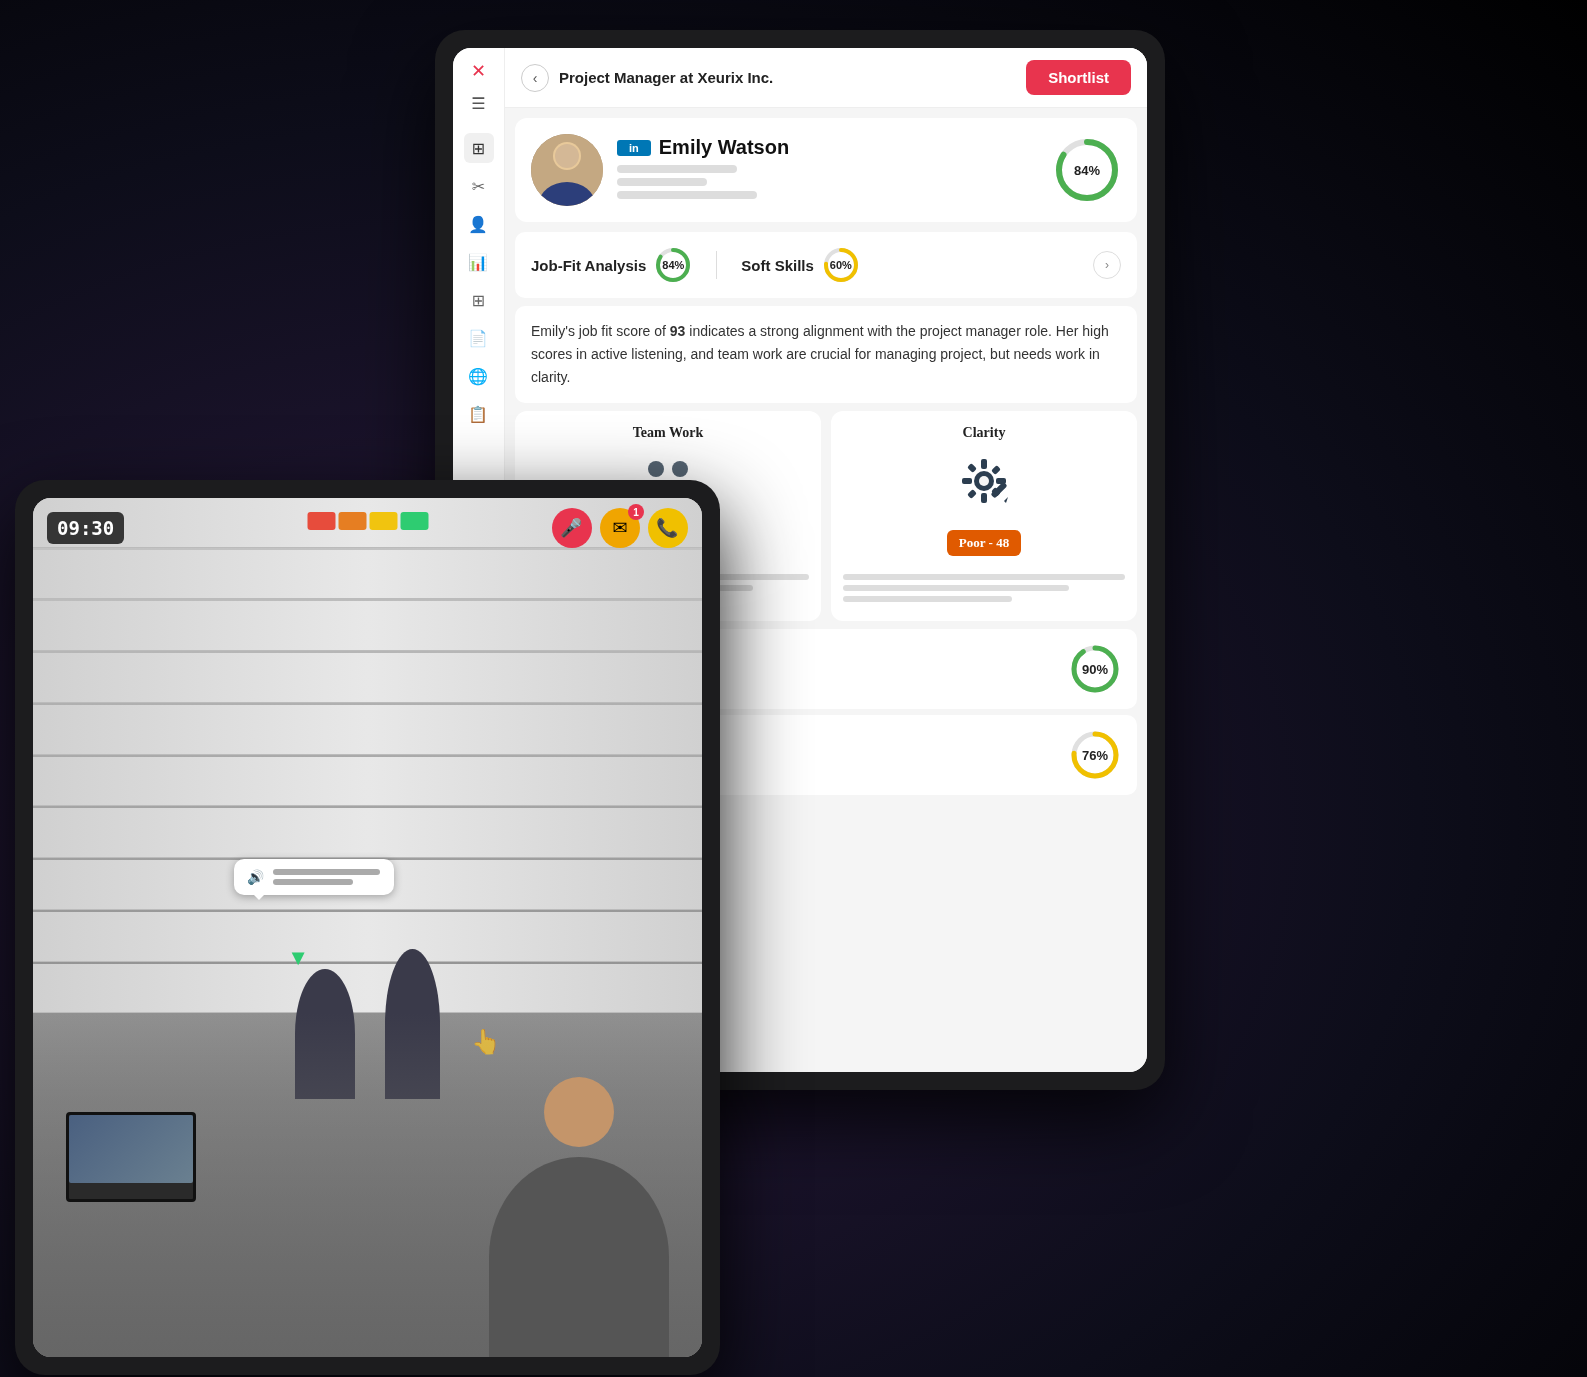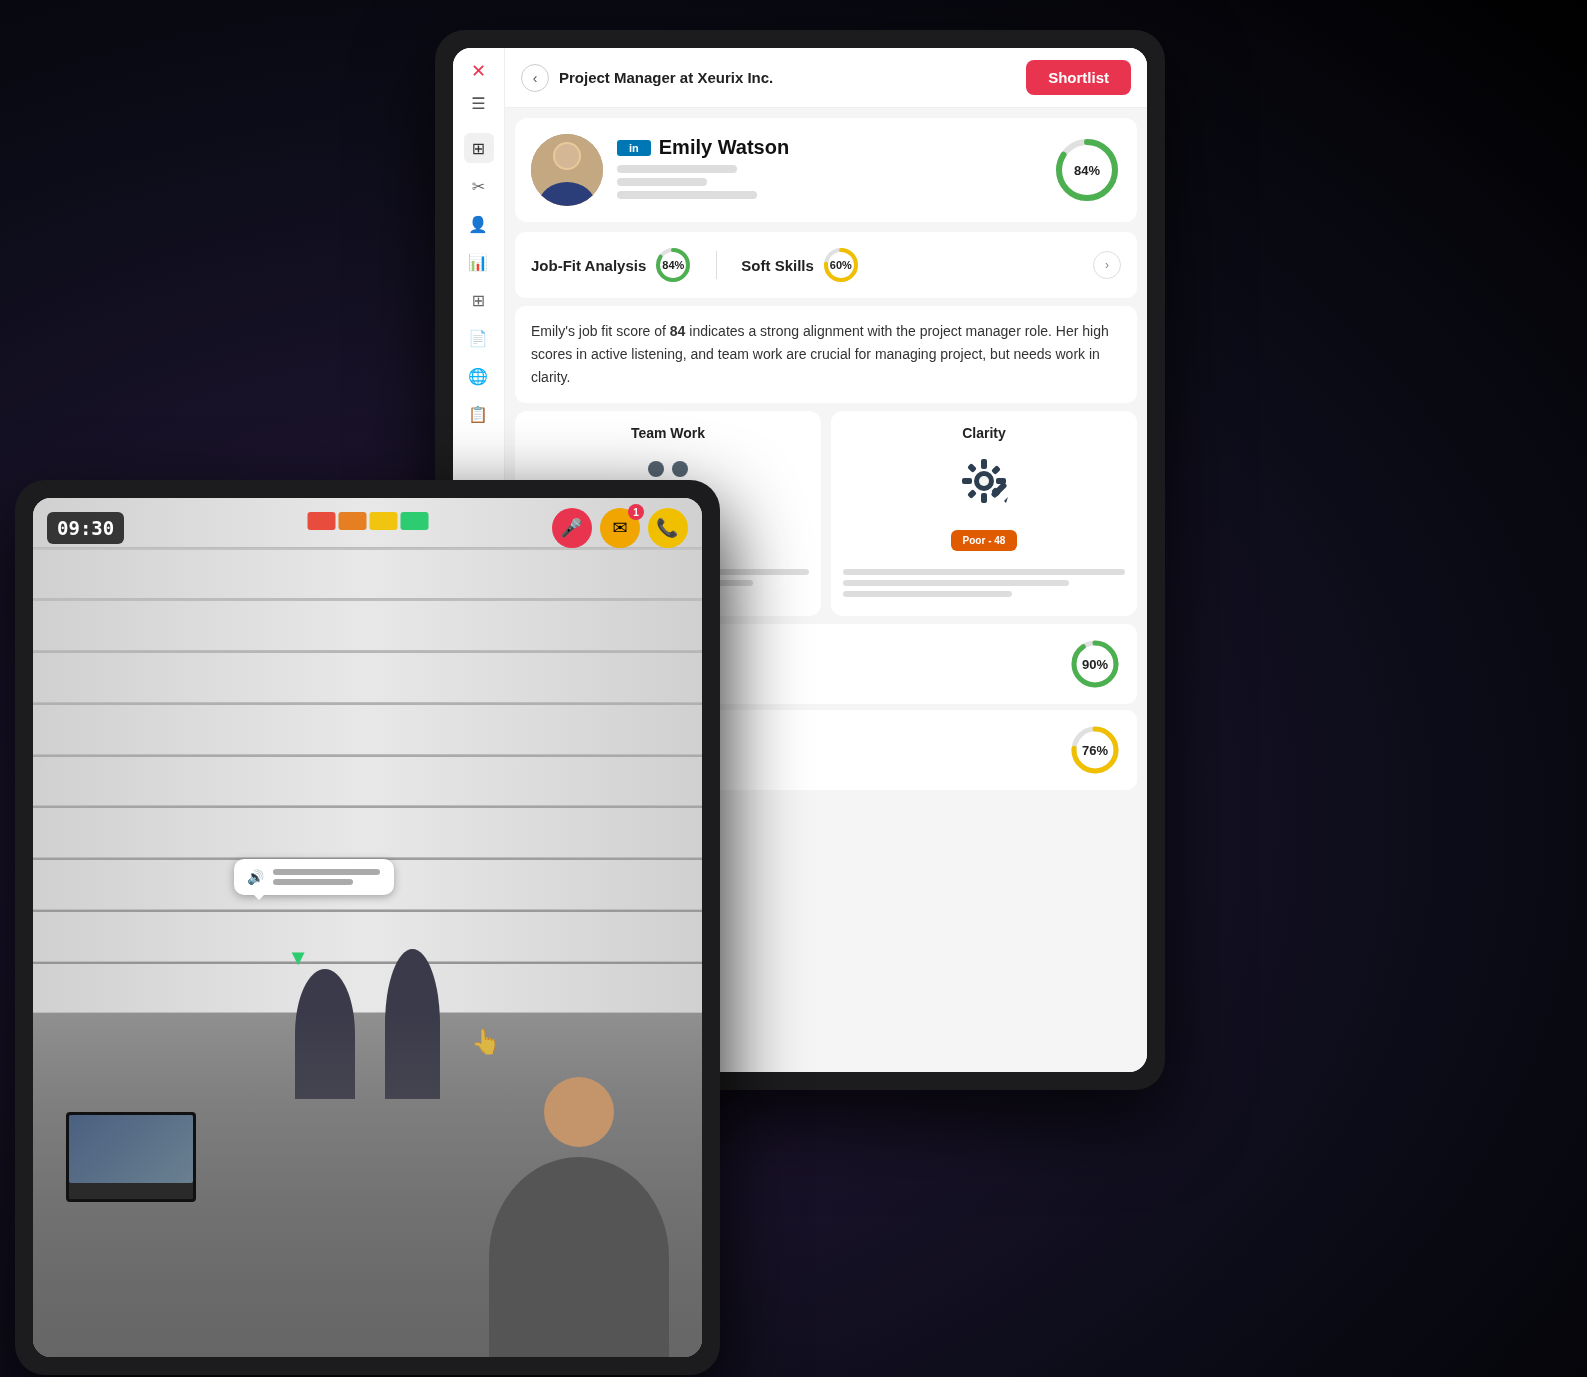--- a/index.html
+++ b/index.html
@@ -263,20 +263,21 @@
 
     .analysis-text strong {
       font-weight: 800;
     }
 
     
     .skills-row {
       display: flex;
       gap: 10px;
       margin: 0 10px 8px;
+      font-family: Liberation Serif, serif;
     }
 
     .skill-card {
       flex: 1;
       background: #fff;
       border-radius: 12px;
       padding: 14px 12px;
       text-align: center;
     }
 
@@ -289,21 +290,21 @@
 
     .skill-icon {
       font-size: 36px;
       margin-bottom: 10px;
       color: #2c3e50;
     }
 
     .skill-badge {
       border-radius: 6px;
       padding: 5px 12px;
-      font-size: 10px;
+      font-size: 13px;
       font-weight: 700;
       color: #fff;
       display: inline-block;
       margin-bottom: 10px;
     }
 
     .badge-yellow { background: #f0a500; }
     .badge-orange { background: #e05a00; }
 
     .skill-lines { margin-top: 8px; }
@@ -662,21 +663,21 @@
               <circle cx="19" cy="19" r="15" fill="none" stroke="#f0c000" stroke-width="4" stroke-dasharray="94.2" stroke-dashoffset="22.6" stroke-linecap="round"></circle>
             </svg>
             <span class="tab-donut-text">60%</span>
           </div>
         </div>
         <div class="tab-chevron">›</div>
       </div>
 
       <div class="analysis-section">
         <p class="analysis-text">
-          Emily's job fit score of <strong>84</strong> indicates a strong alignment with the project manager role. Her high scores in active listening, and team work are crucial for managing project, but needs work in clarity.
+          Emily's job fit score of <strong>93</strong> indicates a strong alignment with the project manager role. Her high scores in active listening, and team work are crucial for managing project, but needs work in clarity.
         </p>
       </div>
 
       <div class="skills-row">
         <div class="skill-card">
           <div class="skill-title">Team Work</div>
           <div class="skill-icon">
             <svg width="60" height="60" viewBox="0 0 60 60" fill="none" xmlns="http://www.w3.org/2000/svg">
 
               <g fill="#2c3e50">

